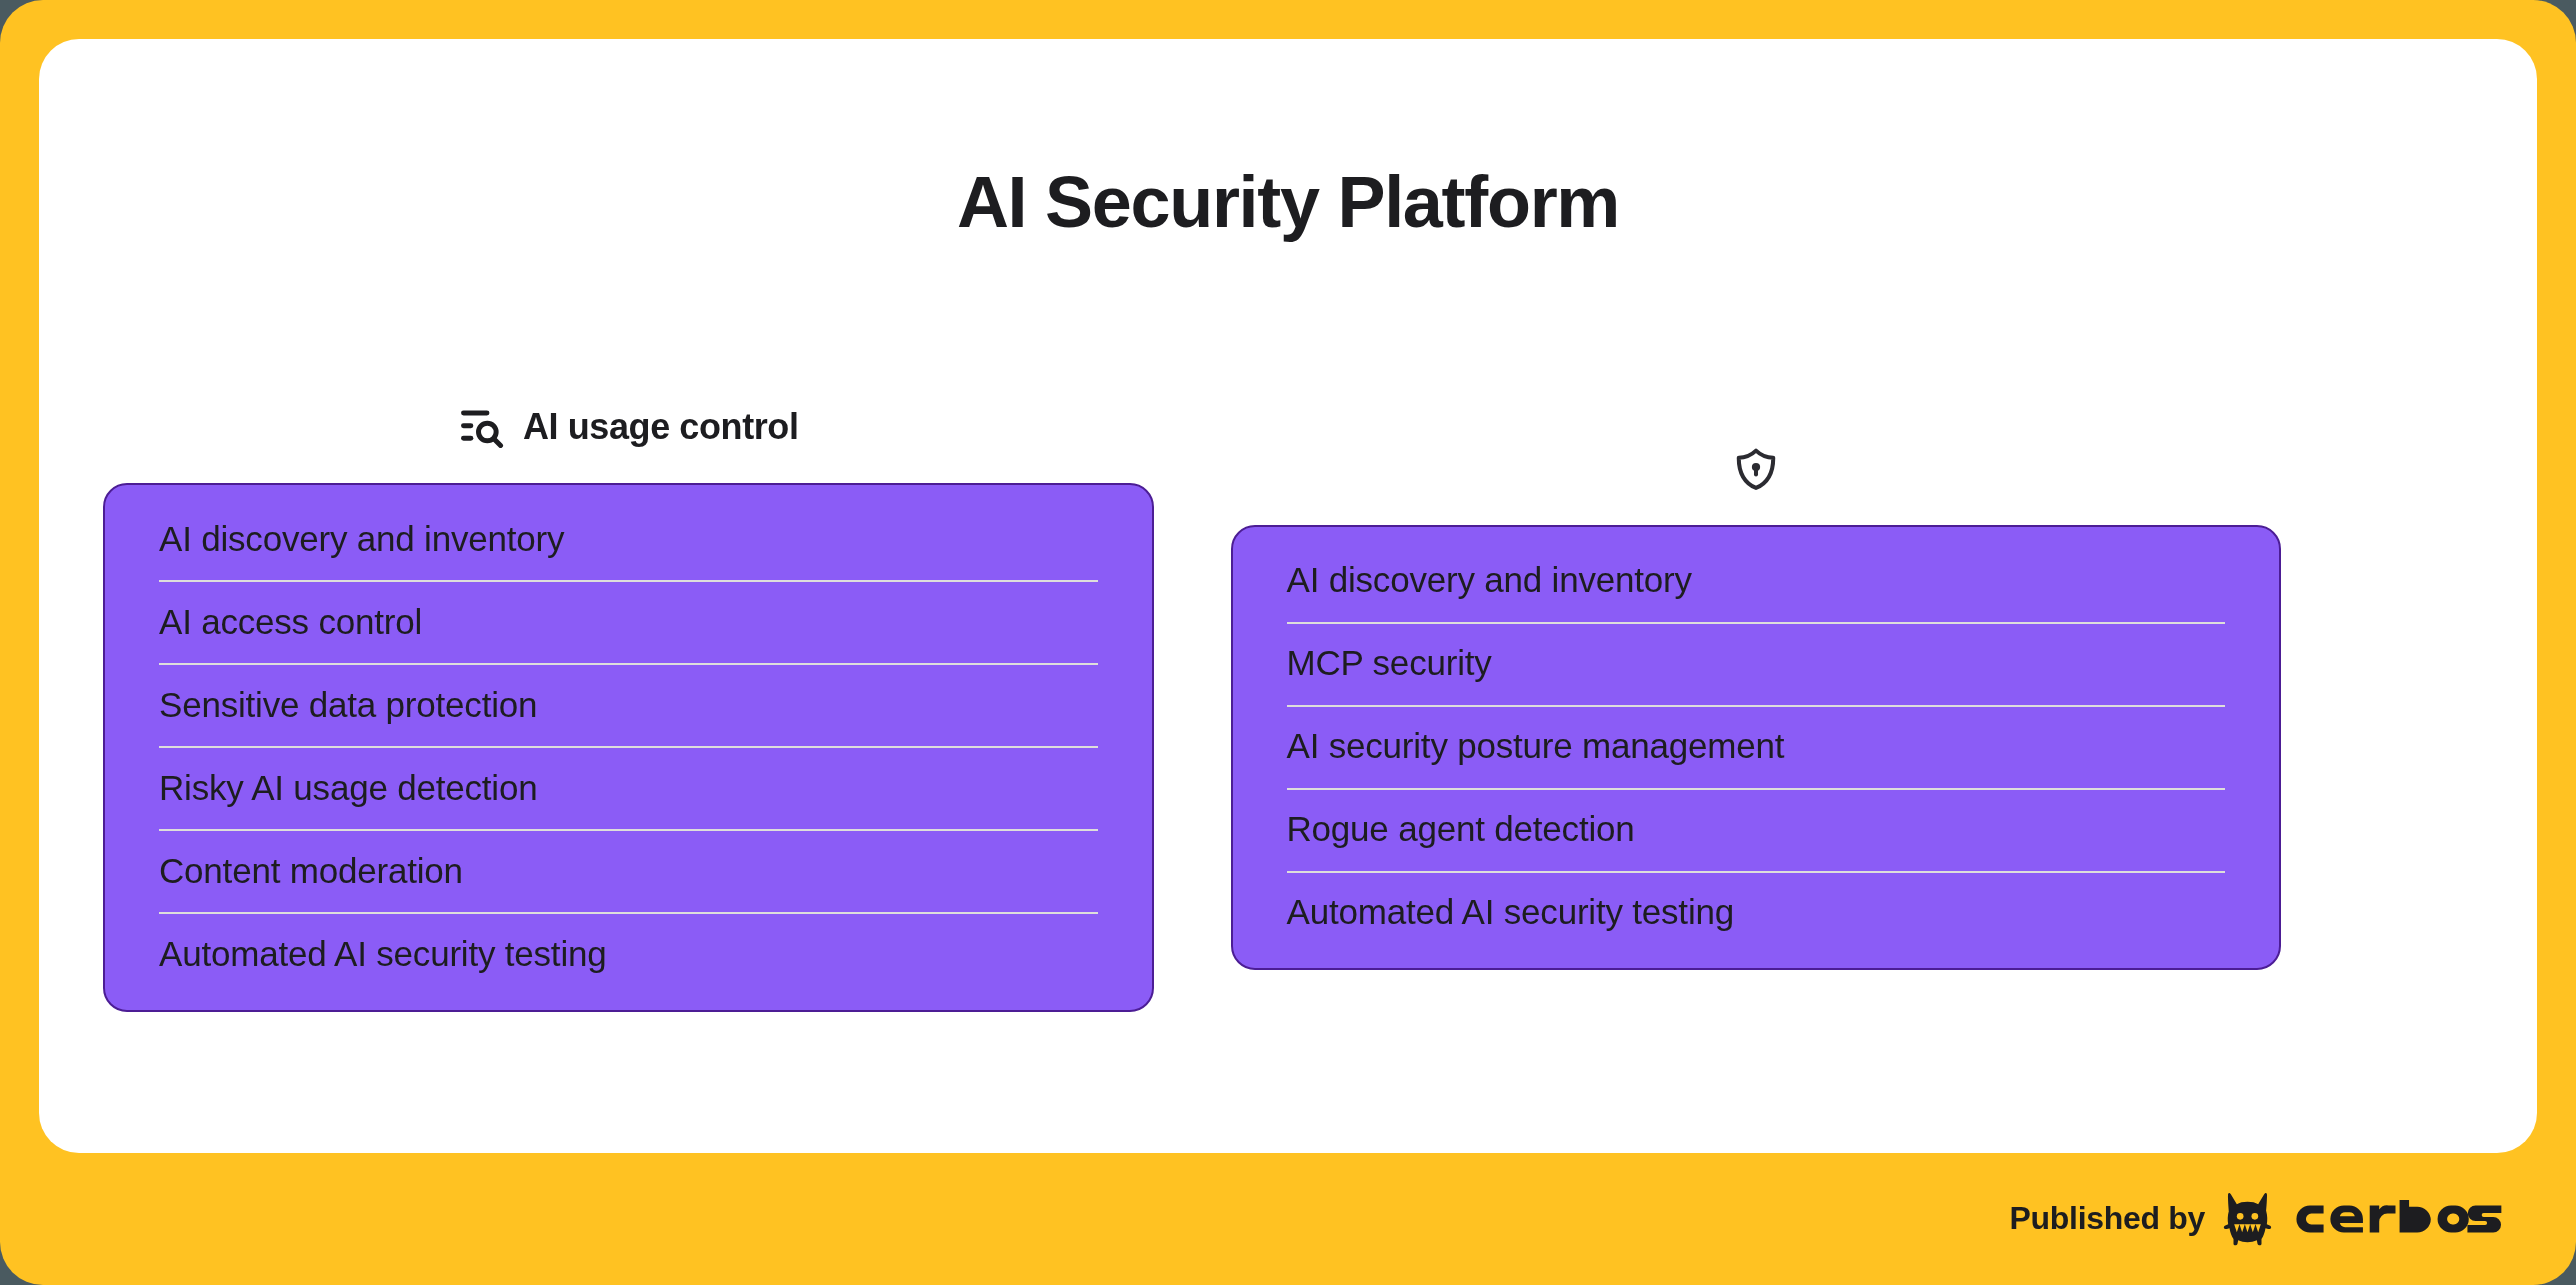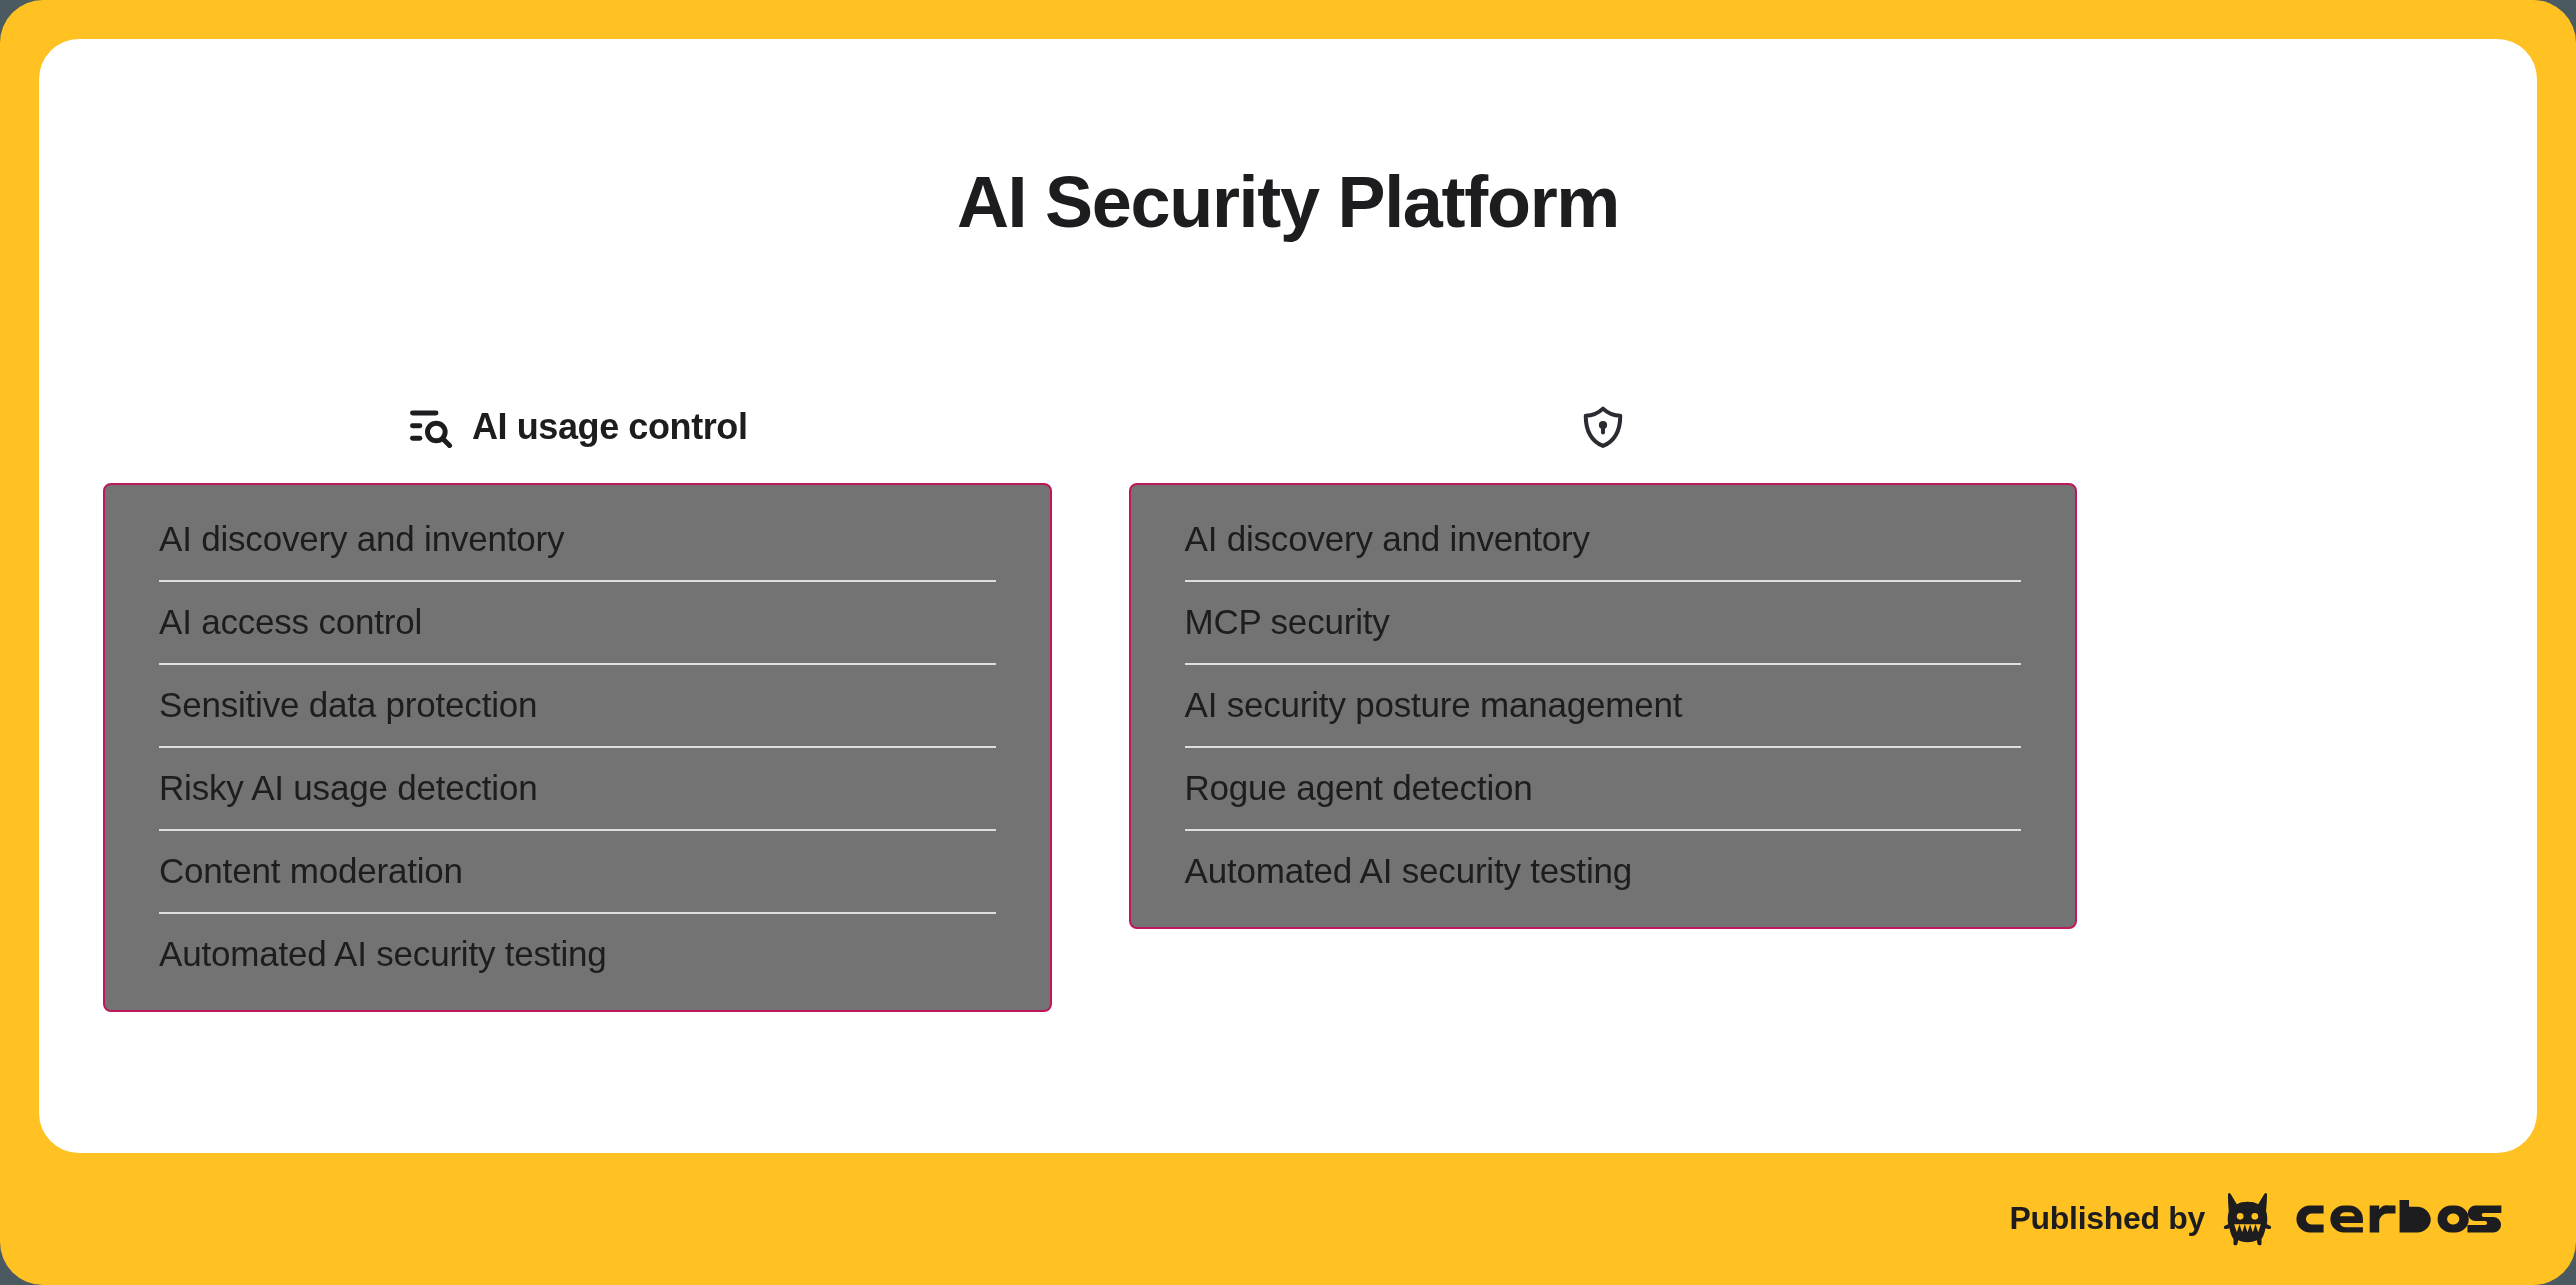--- a/index.html
+++ b/index.html
@@ -45,23 +45,24 @@
     letter-spacing: -1.3px;
     color: #1D1D20;
     line-height: 1;
   }
 
   
   #columns {
     position: absolute;
     left: 64px;
     top: 356px;
-    width: 1974px;
+    width: 2178px;
     display: flex;
     gap: 77px;
+    align-items: center;
   }
 
   .column {
     flex: 1 1 0;
     min-width: 0;
   }
 
   
   .col-header {
     display: flex;
@@ -82,23 +83,23 @@
   .col-header .hdr-label {
     font-size: 36px;
     font-weight: 700;
     letter-spacing: -0.4px;
     color: #1D1D20;
     white-space: nowrap;
   }
 
   
   .panel {
-    border: 2px solid #be185d;
-    border-radius: 8px;
-    background: #737373;
+    border: 2px solid #4c1d95;
+    border-radius: 24px;
+    background: #8b5cf6;
     padding: 12px 54px 14.8px 54px;
   }
 
   .list-item {
     position: relative;
     height: 83px;
     display: flex;
     align-items: center;
     font-size: 35px;
     font-weight: 400;

